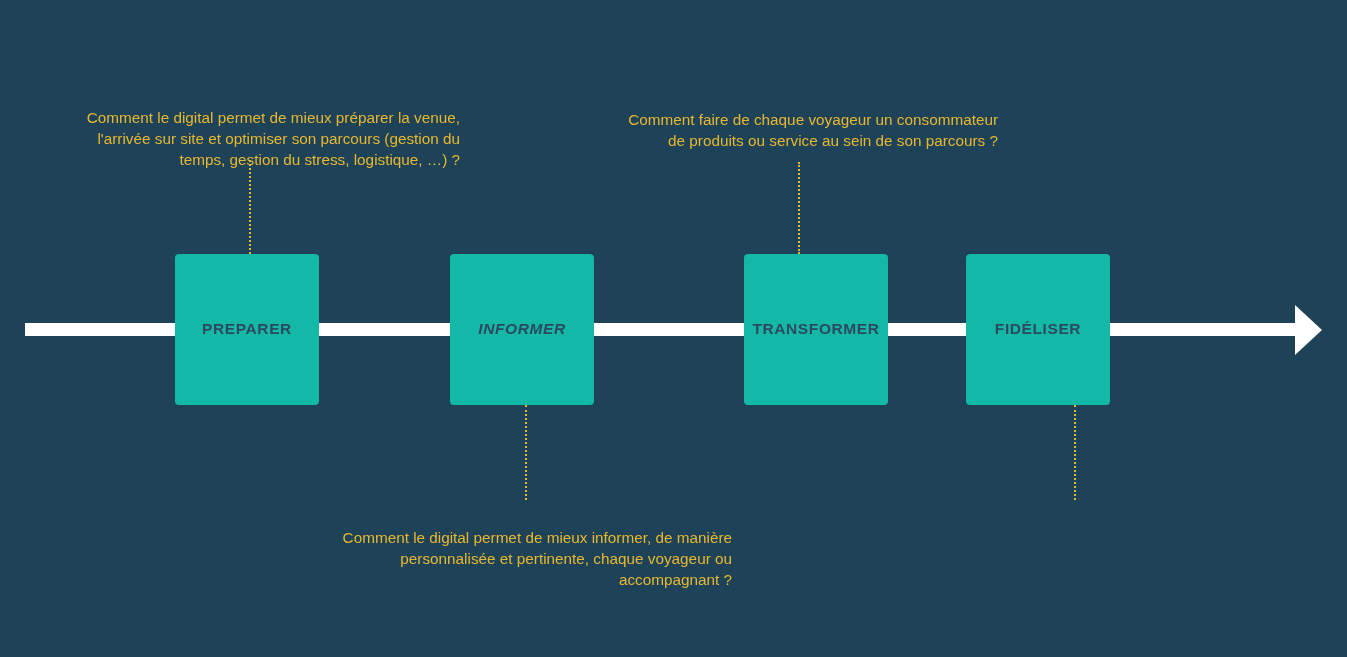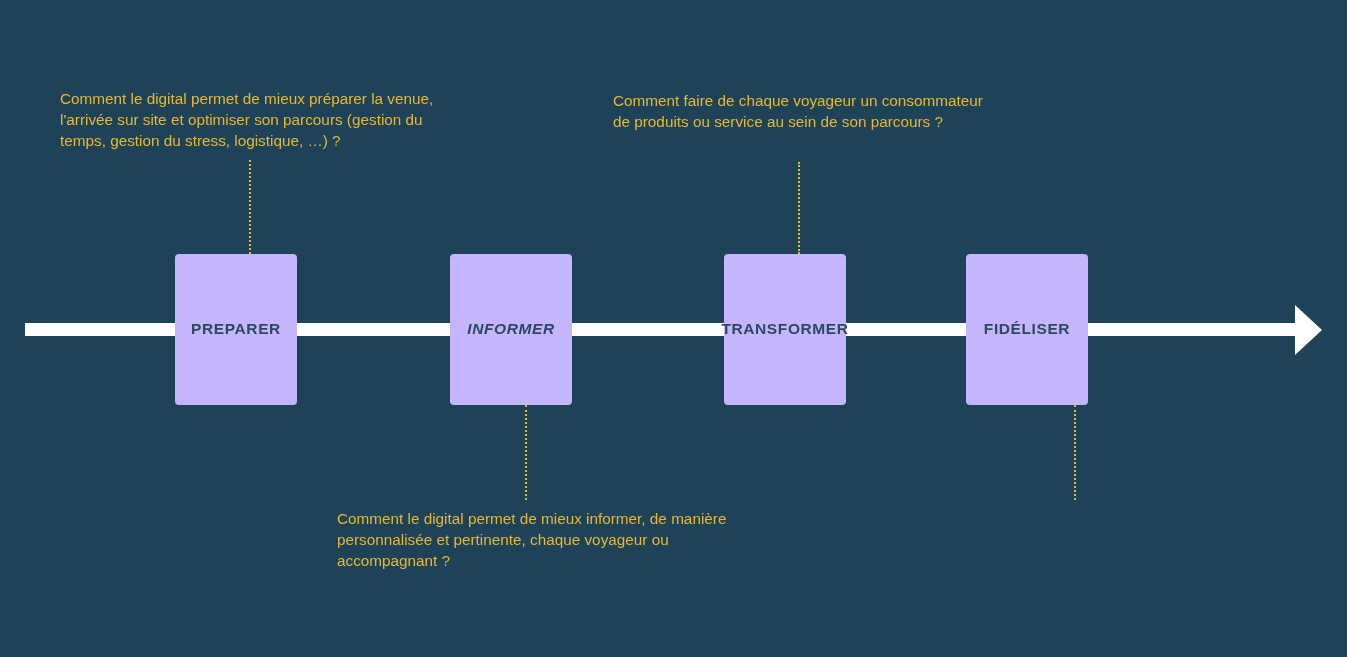--- a/index.html
+++ b/index.html
@@ -34,41 +34,41 @@
     height: 0;
     border-top: 25px solid transparent;
     border-bottom: 25px solid transparent;
     border-left: 27px solid #ffffff;
   }
 
   
   .stage-box {
     position: absolute;
     top: 254px;
-    width: 122px;
+    width: 144px;
     height: 151px;
-    background: #c4b5fd;
+    background: #14b8a6;
     border-radius: 4px;
     display: flex;
     align-items: center;
     justify-content: center;
     box-sizing: border-box;
   }
   .stage-label {
     color: #2b4a61;
     font-size: 15.5px;
     font-weight: bold;
     letter-spacing: 0.6px;
     text-align: center;
     line-height: 1.2;
     white-space: nowrap;
   }
   #box-0 { left: 175px; }
   #box-1 { left: 450px; font-style: italic; }
-  #box-2 { left: 724px; }
+  #box-2 { left: 744px; }
   #box-3 { left: 966px; }
 
   
   .connector {
     position: absolute;
     width: 0;
     border-left: 2px dotted #e8b830;
   }
   .connector.up   { }
   .connector.down { }
@@ -77,21 +77,22 @@
   #conn-1 { left: 525px; top: 405px; height: 95px; }
   #conn-2 { left: 798px; top: 162px; height: 92px; }
   #conn-3 { left: 1074px; top: 405px; height: 95px; }
 
   
   .annotation {
     position: absolute;
     color: #e8b830;
     font-size: 15.3px;
     line-height: 21px;
-    text-align: left;
+    text-align: right;
+    margin-top: 19px;
   }
   #note-0 { left: 60px;  top: 88px;  width: 400px; }
   #note-1 { left: 337px; top: 508px; width: 395px; }
   #note-2 { left: 613px; top: 90px;  width: 385px; }
   #note-3 { left: 882px; top: 508px; width: 400px; }
 </style>
 </head>
 <body>
 
 <div id="canvas">

